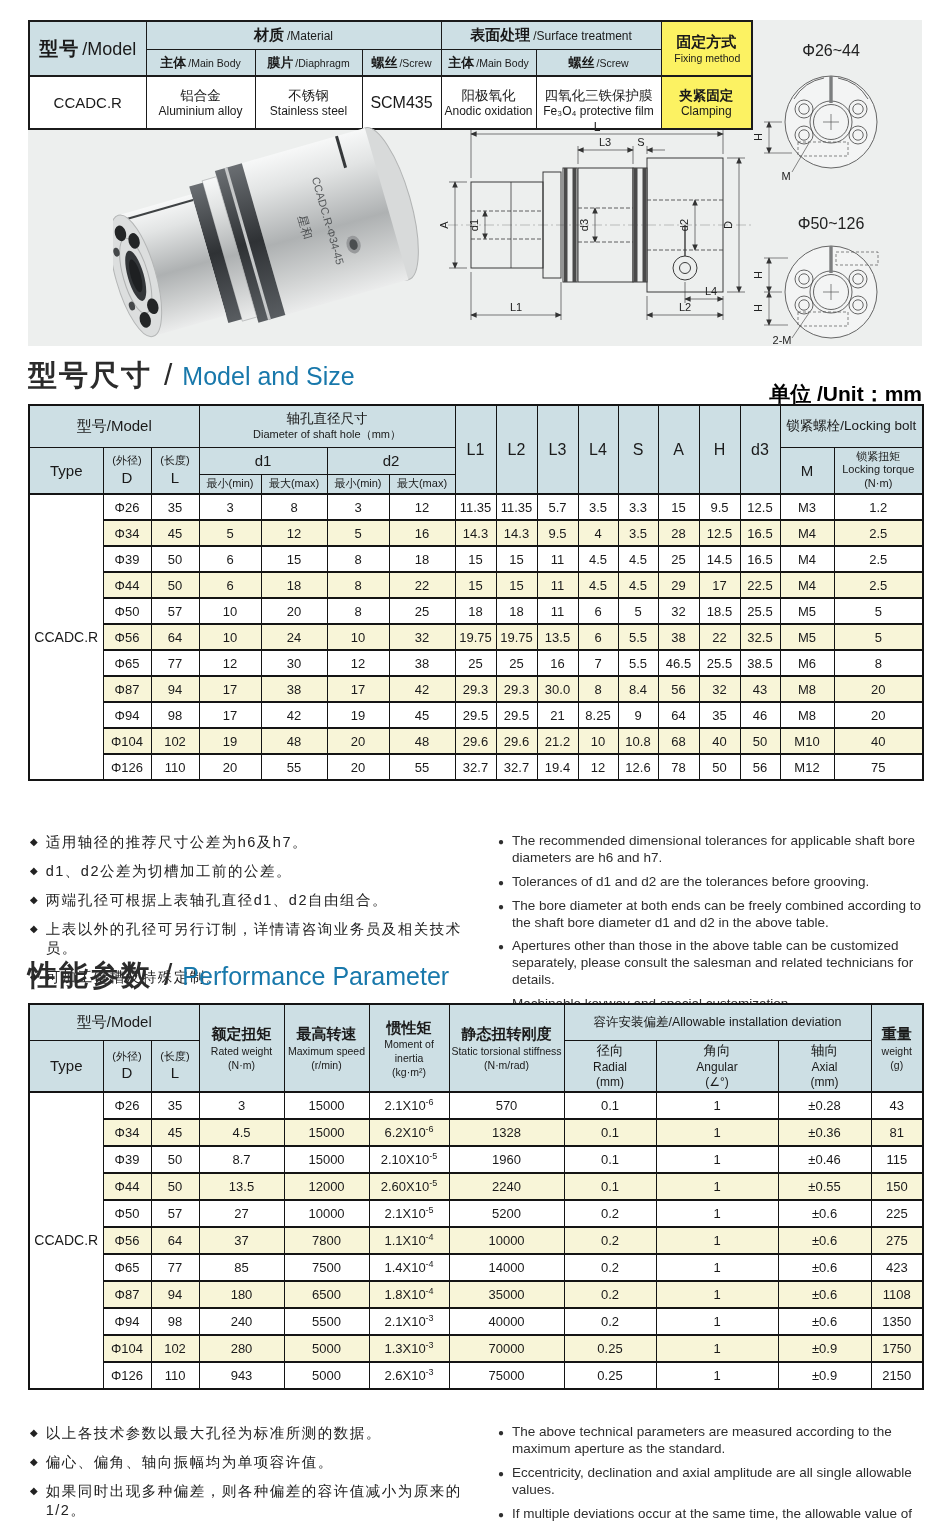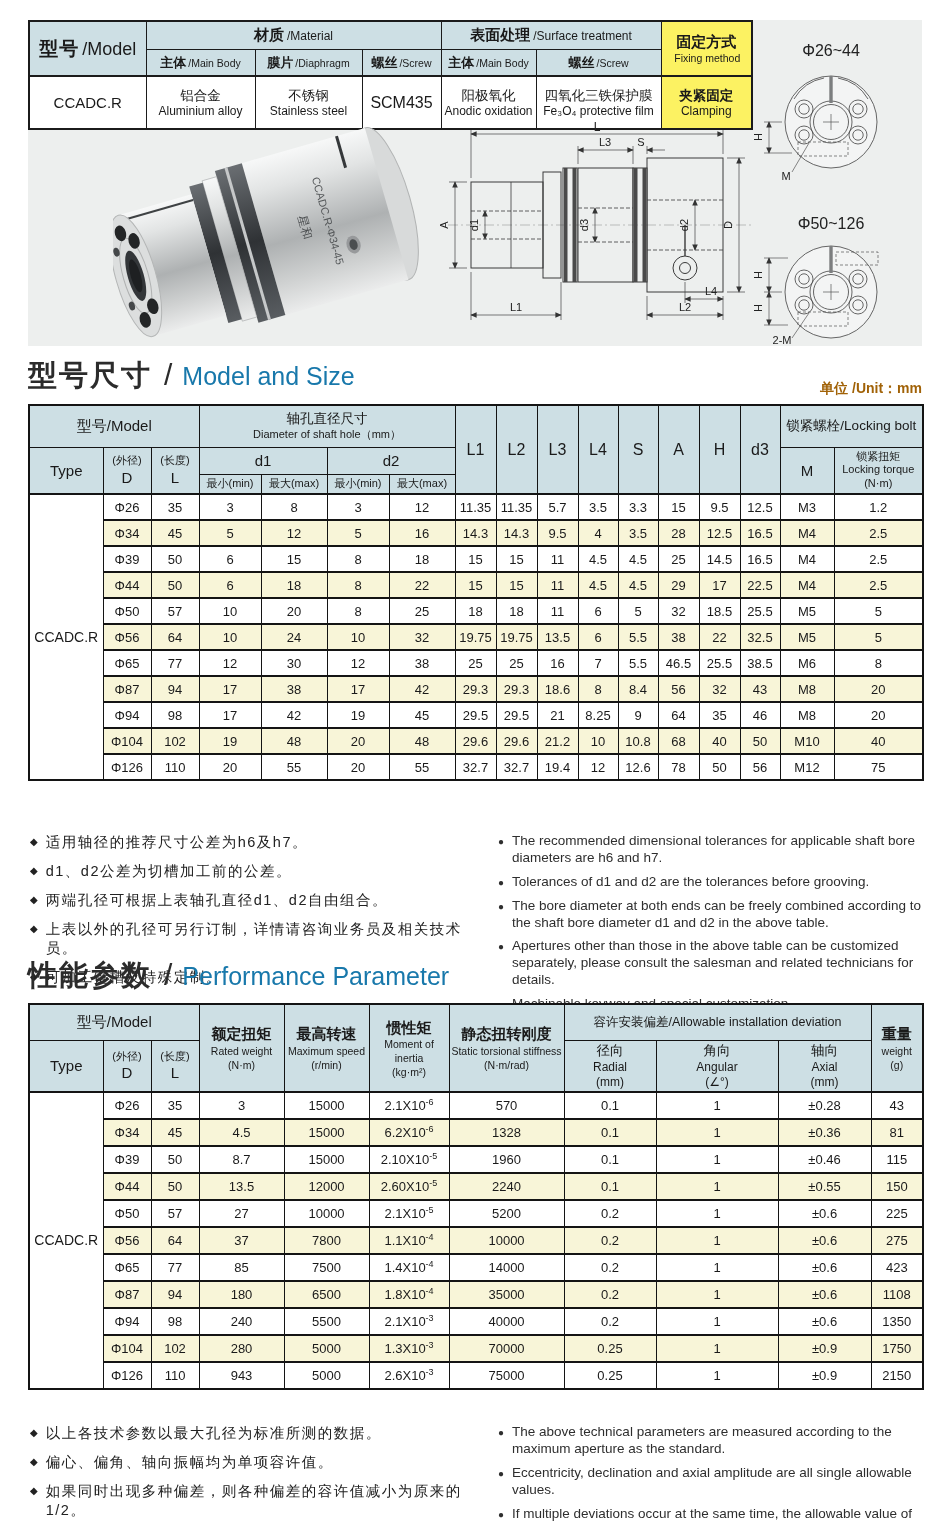--- a/index.html
+++ b/index.html
@@ -35,21 +35,21 @@
   .fronts-svg  { position:absolute; left:708px; top:2px; }
   .dim-label { font-size:11px; fill:#222; }
   .dim-label-lg { font-size:12px; fill:#222; }
   .ft-title { font-size:16px; fill:#222; }
 
   
   .section-title { position:absolute; left:28px; display:flex; align-items:baseline;text-align:center; }
   .section-title .zh { font-size:29px; color:#2b2b2b; font-weight:600; letter-spacing:2px; }
   .section-title .sep { font-size:30px; font-weight:300; margin:0 10px 0 12px; color:#2b2b2b; }
   .section-title .en { font-size:25px; color:#1878ab; }
-  .unit-label { position:absolute; right:28px; font-size:14px; color:#a16207; font-weight:bold; }
+  .unit-label { position:absolute; right:28px; font-size:21px; color:#000000; font-weight:bold; }
 
   
   .data-table { position:absolute; left:28px; width:894px; border:2px solid #141414; background:#fff; }
   .data-table th, .data-table td { border:1px solid #141414; text-align:center; vertical-align:middle; padding:1px; }
   .data-table td { border-top-width:2px; border-bottom-width:2px; font-size:13px; background:#fff; }
   .data-table th { background:#cddfe4; font-weight:normal; }
   .data-table tr.hl td { background:#f8f5d8; }
   .data-table td.type-cell { font-size:14px; background:#fff; }
   .size-table .sr1 th { height:42px; }
   .size-table .sr2 th { height:27px; }
@@ -521,21 +521,21 @@
         </tr>
         <tr class="hl">
           <td>Φ87</td>
           <td>94</td>
           <td>17</td>
           <td>38</td>
           <td>17</td>
           <td>42</td>
           <td>29.3</td>
           <td>29.3</td>
-          <td>18.6</td>
+          <td>30.0</td>
           <td>8</td>
           <td>8.4</td>
           <td>56</td>
           <td>32</td>
           <td>43</td>
           <td>M8</td>
           <td>20</td>
         </tr>
         <tr>
           <td>Φ94</td>

